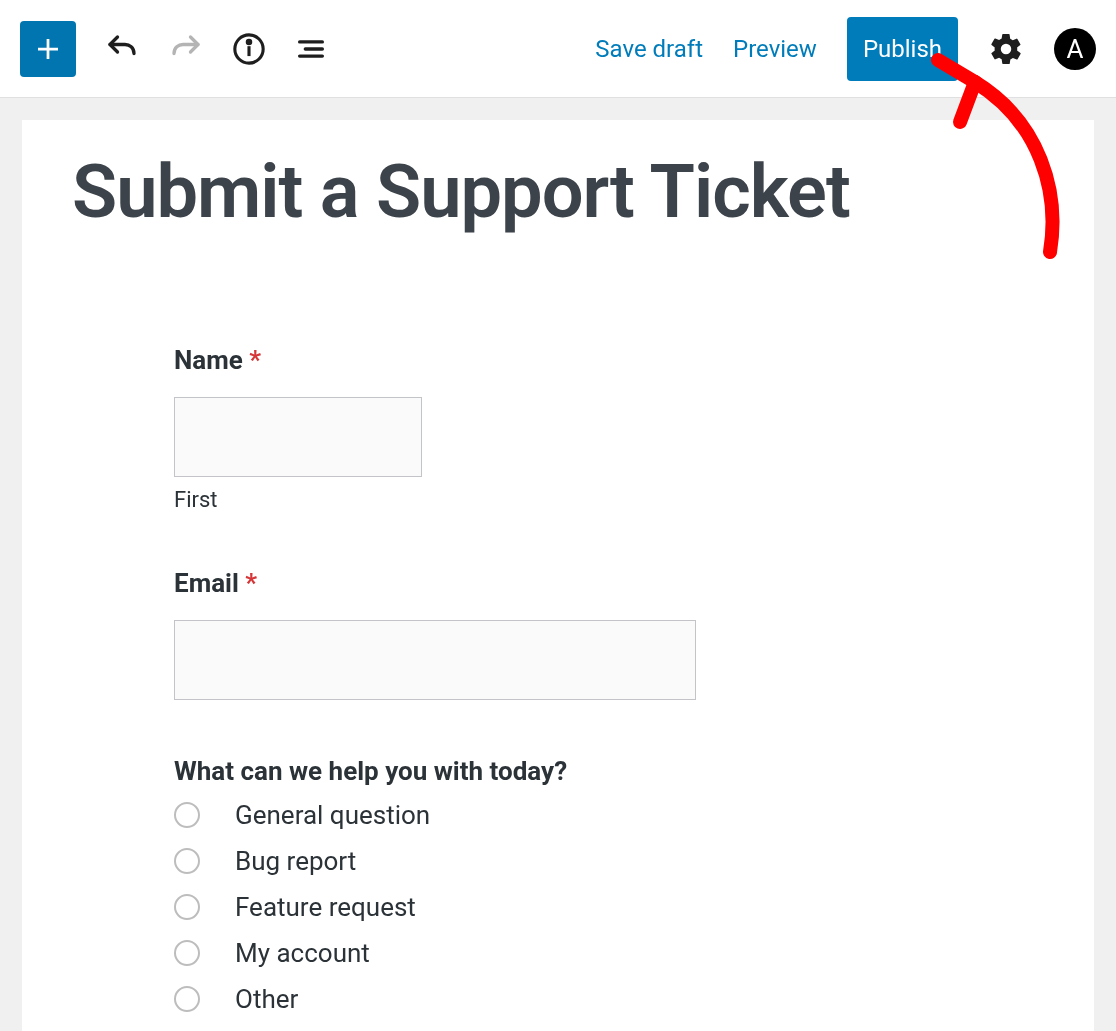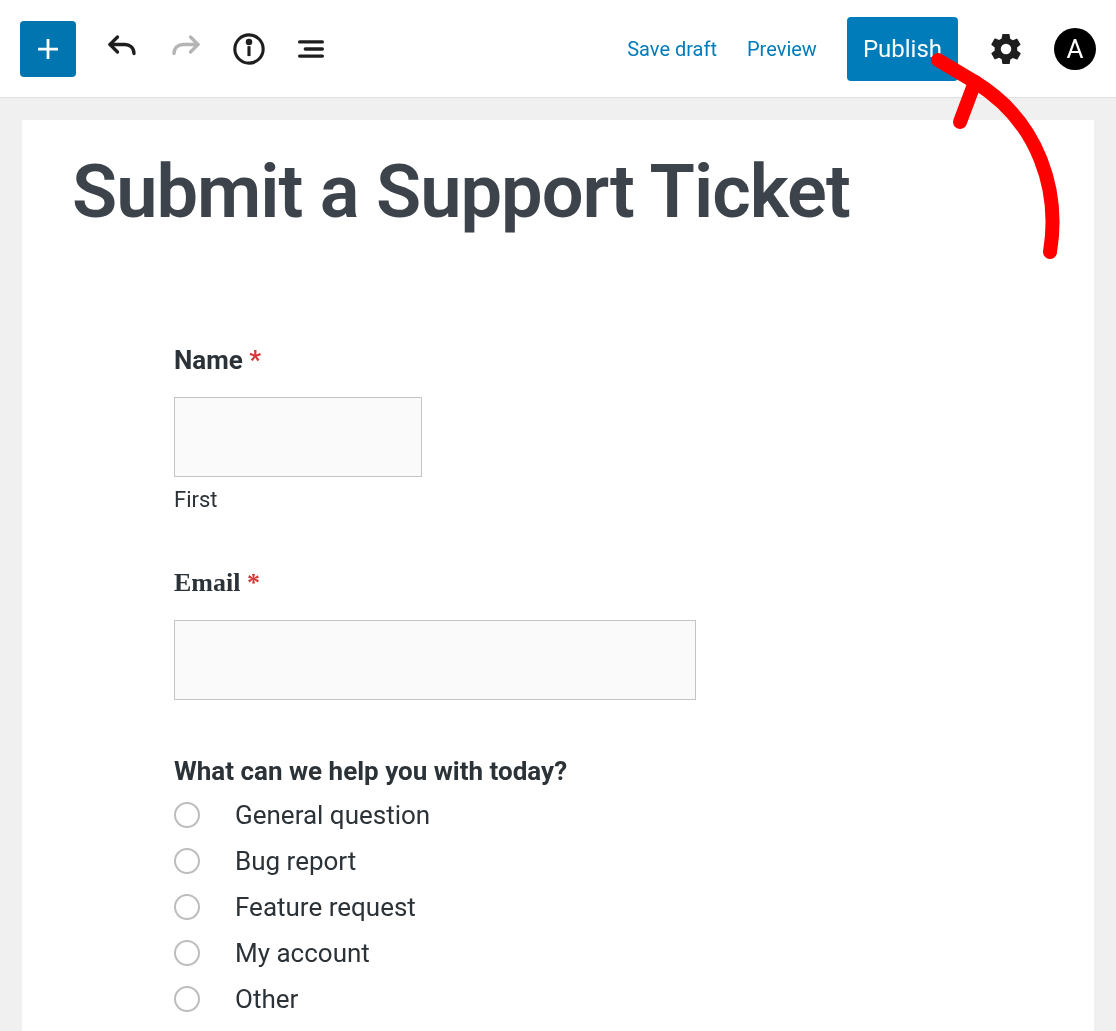--- a/index.html
+++ b/index.html
@@ -17,21 +17,21 @@
     }
     .toolbar-left { display:flex; align-items:center; gap: 28px; }
     .toolbar-right { margin-left:auto; display:flex; align-items:center; gap: 30px; }
     .btn-add {
       width: 56px; height: 56px; border-radius: 4px;
       background:#0075af; color:#fff; display:flex; align-items:center; justify-content:center;
       cursor:pointer;
     }
     .ico { display:flex; align-items:center; justify-content:center; cursor:pointer; color:#1e1e1e; }
     .ico.disabled { color:#b4b4b4; cursor:default; }
-    .link-btn { color:#007cba; font-size: 20px; cursor:pointer;text-align:center; }
+    .link-btn { color:#007cba; font-size: 24px; cursor:pointer;text-align:center; }
     .btn-publish {
       background:#007cba; color:#fff; font-size:24px; padding: 18px 16px; border-radius:4px; cursor:pointer;text-align:center;
     }
     .avatar {
       width:42px; height:42px; border-radius:50%; background:#000; color:#fff;
       display:flex; align-items:center; justify-content:center; cursor:pointer;
       font-size:26px;
     }
     
     .arrow-annot { position:absolute; top:52px; left:920px; pointer-events:none; z-index:5; }
@@ -44,21 +44,21 @@
       font-size: 74px; font-weight:600; letter-spacing:-1px; color:#3c434a;
     }
     .form-wrap { margin: 110px 0 0 102px; max-width: 620px; }
     .field-label { font-size: 26px; font-weight:700; color:#2c3338; }
     .req { color:#d63638; }
     .name-row { display:flex; gap:24px; margin-top:22px; }
     .text-input {
       border:1px solid #c3c4c7; background:#fafafa; height:80px; width:248px;
     }
     .sublabel { font-size:22px; color:#2c3338; margin-top:10px; }
-    .email-block { margin-top: 56px; font-family: Liberation Serif, serif; }
+    .email-block { margin-top: 56px; }
     .email-input {
       border:1px solid #c3c4c7; background:#fafafa; height:80px; width:522px; margin-top:22px;
     }
     .radio-block { margin-top: 56px; }
     .radio-list { margin-top: 14px; display:flex; flex-direction:column; gap:16px; }
     .radio-item { display:flex; align-items:center; gap:35px; }
     .radio-dot {
       width:26px; height:26px; border-radius:50%; border:2px solid #bdbdbd; background:#fff; flex:none;
     }
     .radio-label { font-size:26px; color:#2c3338; }

